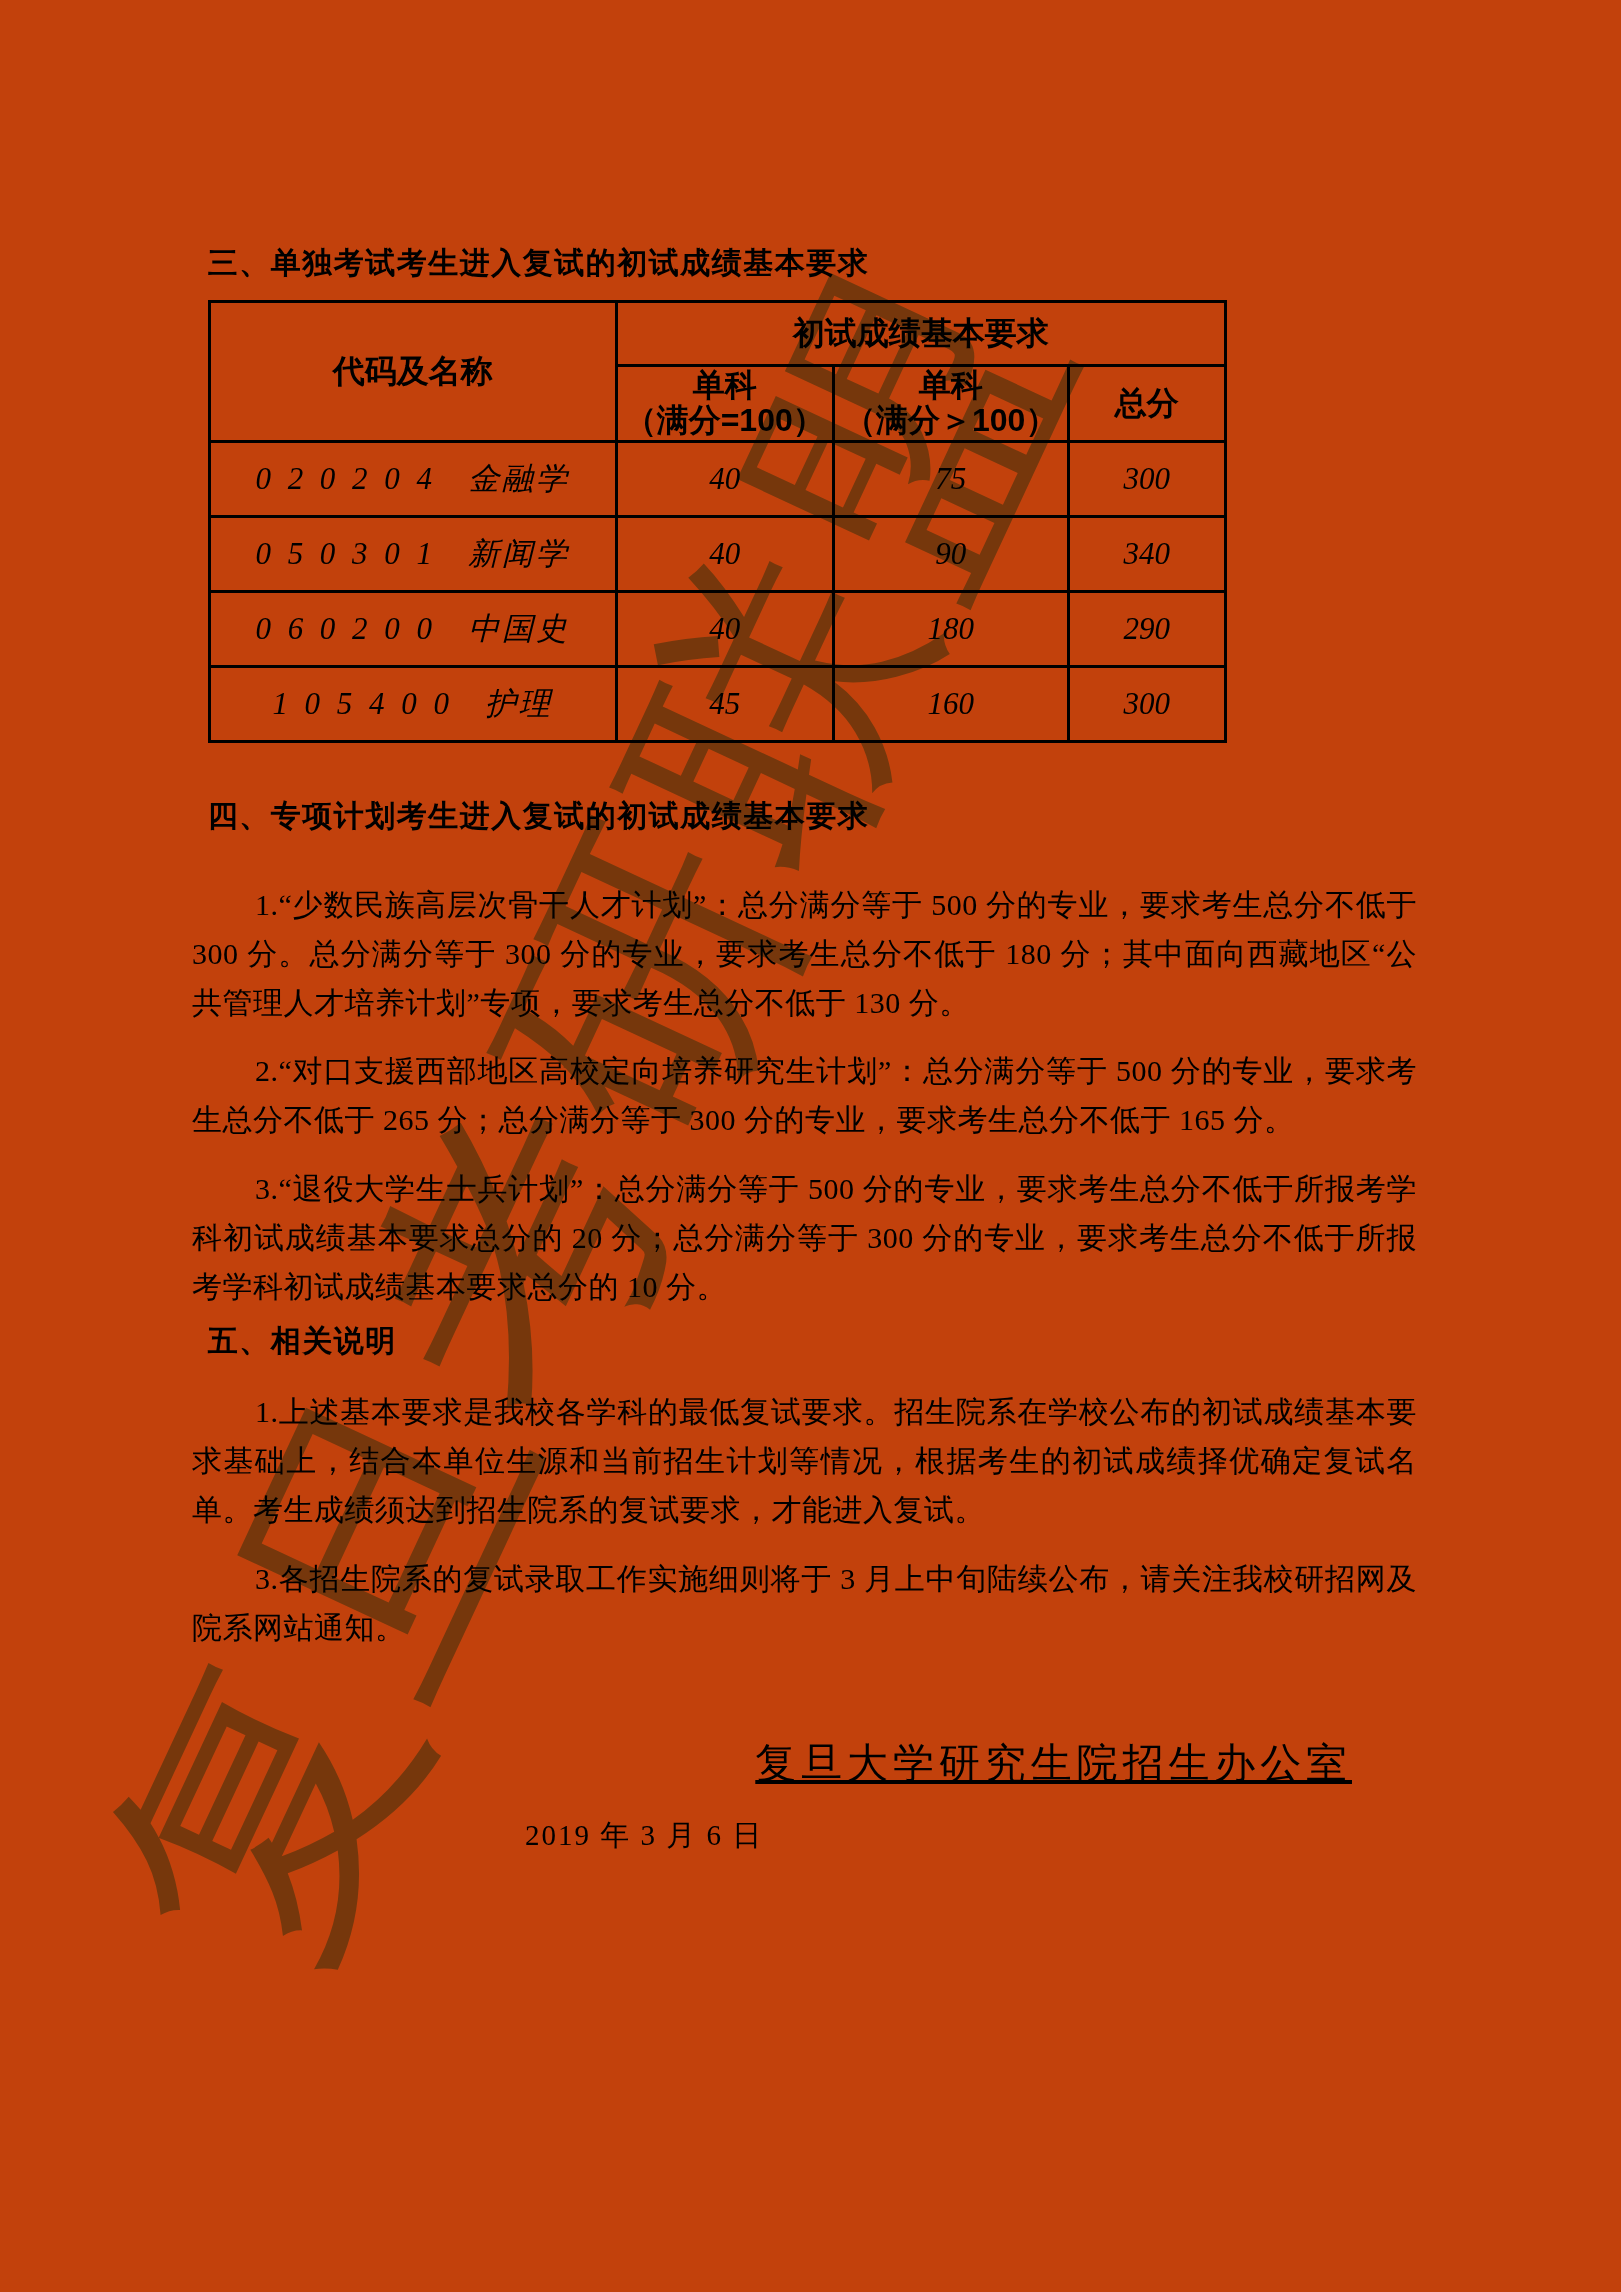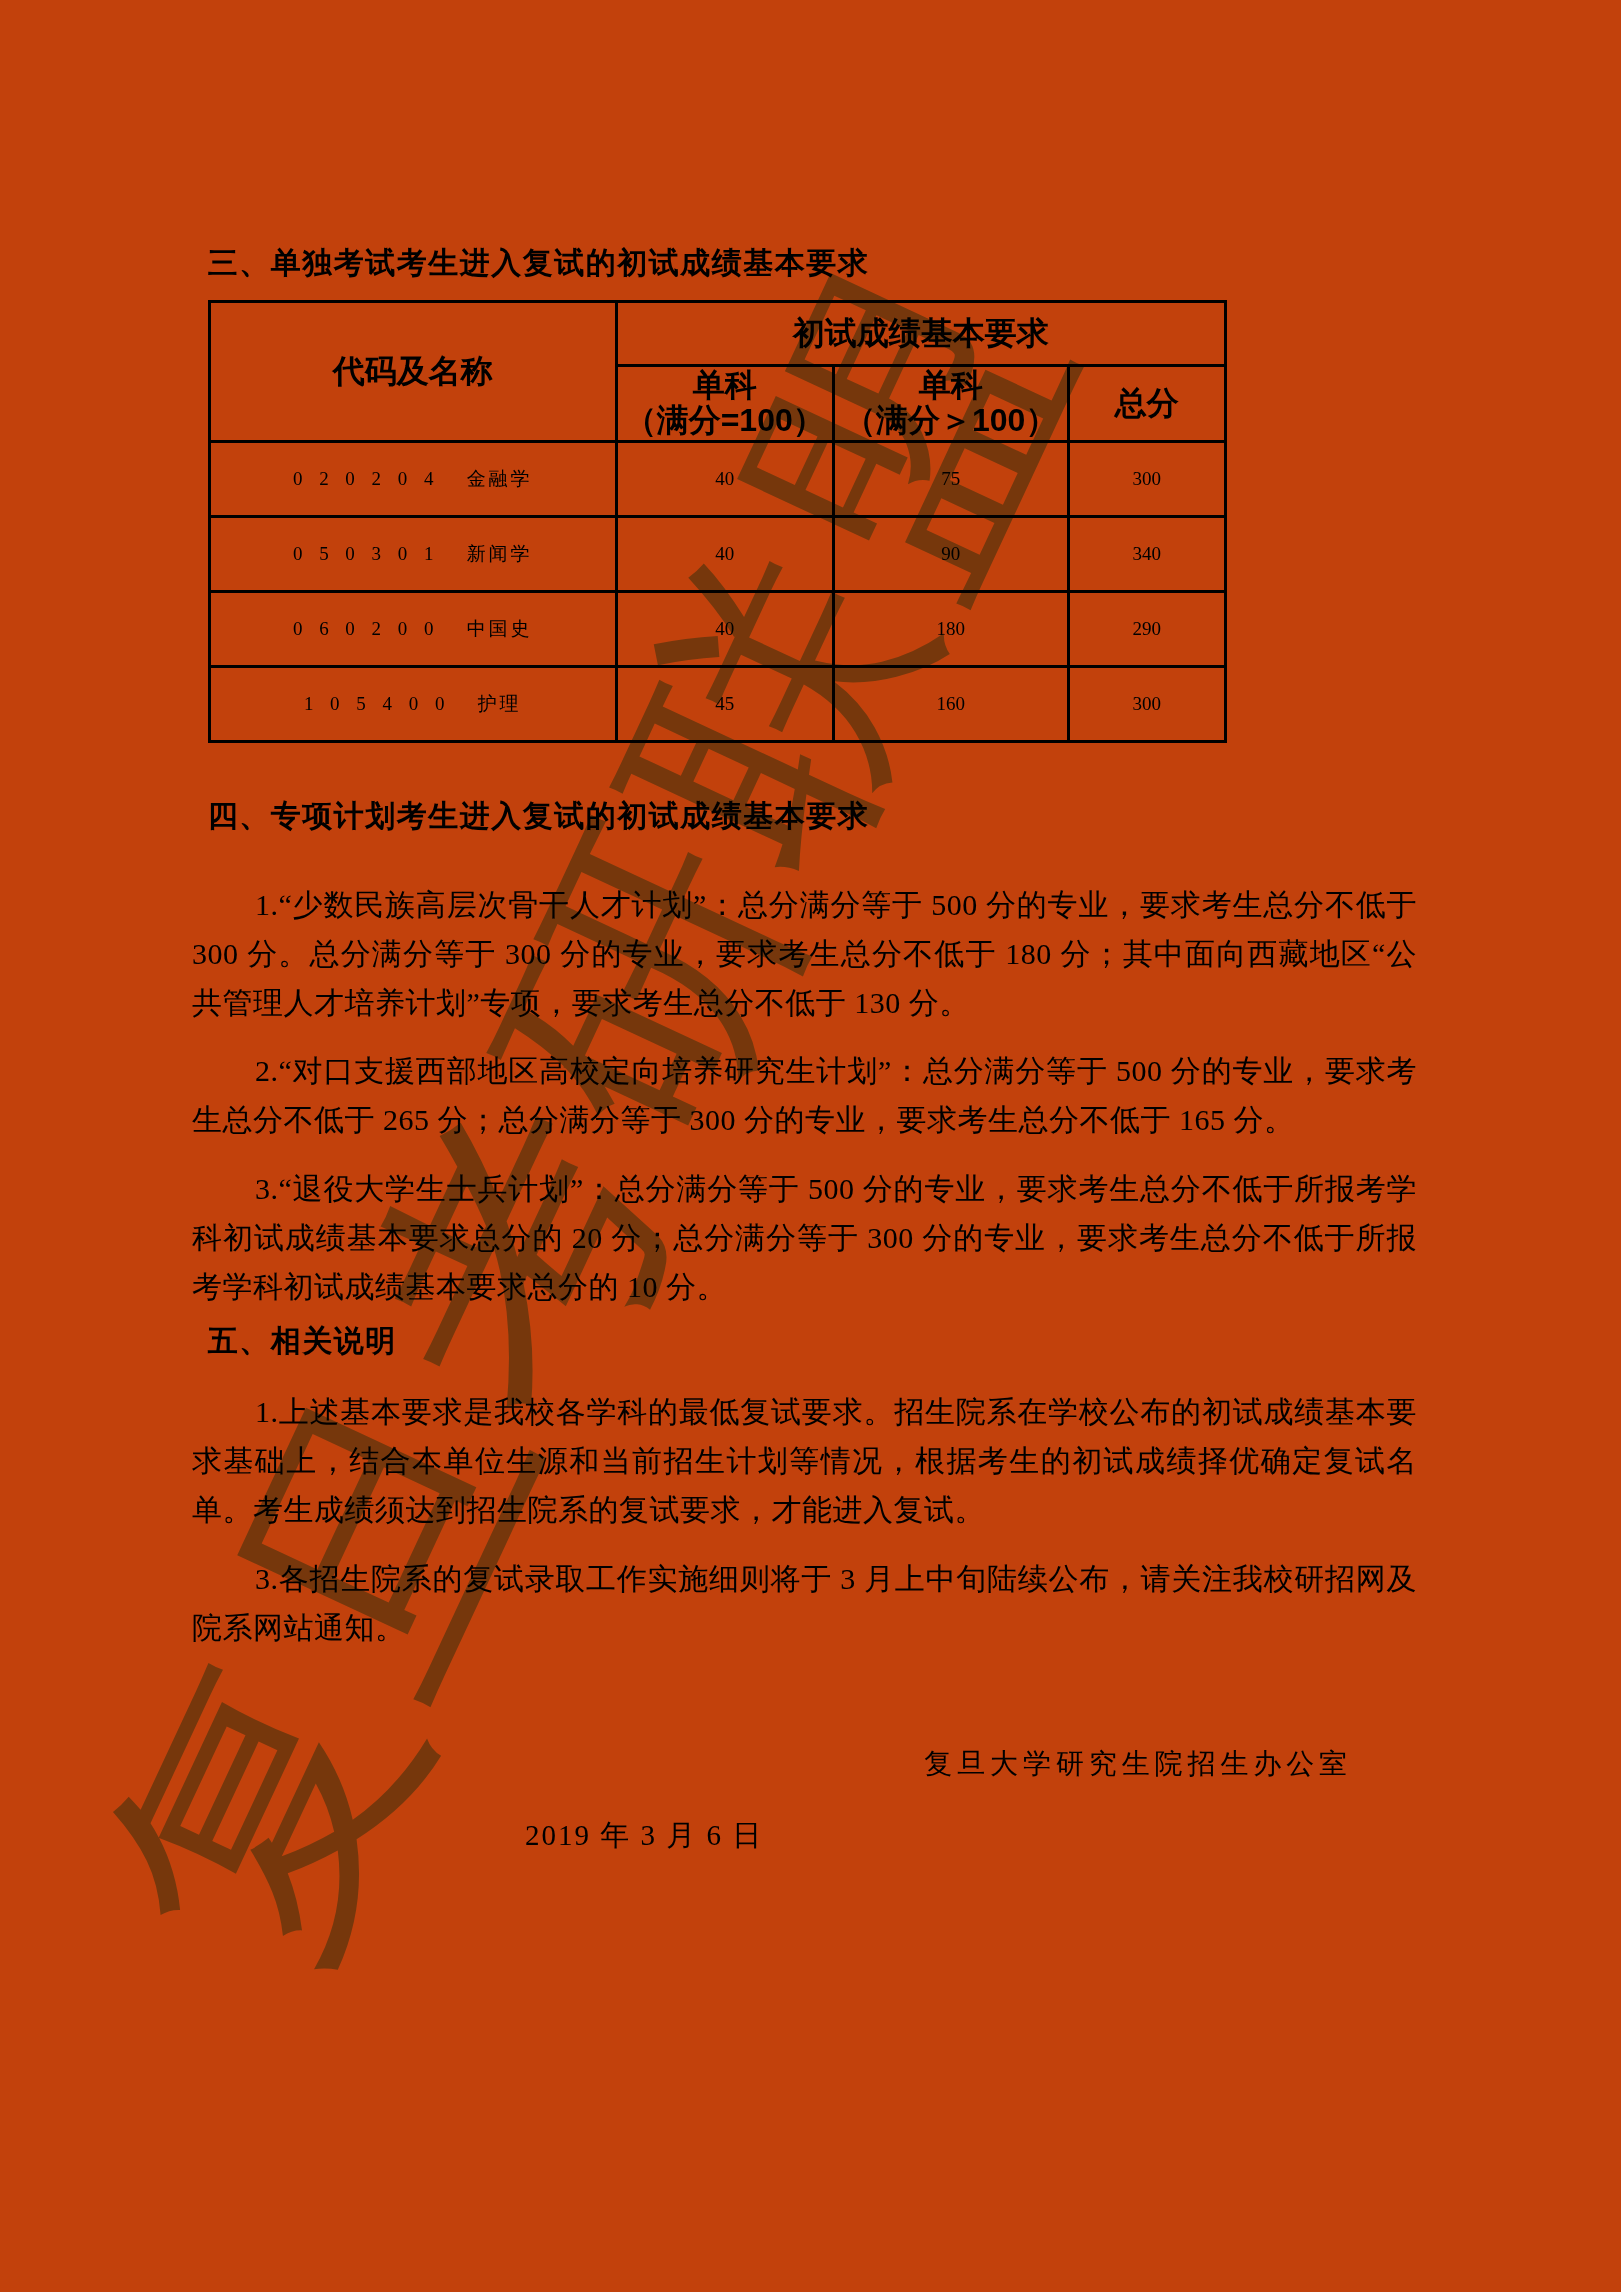--- a/index.html
+++ b/index.html
@@ -24,32 +24,32 @@
   }
   table.score-table th, table.score-table td {
     border:3.9px solid #000; padding:0; text-align:center; vertical-align:middle;
   }
   table.score-table th {
     font-family:"Liberation Sans", sans-serif;
     font-weight:bold; font-size:32px; line-height:35px;
   }
   tr.hrow1 th { height:61px; }
   tr.hrow2 th { height:73px; }
-  tr.drow td { height:72px; font-size:19px; }
+  tr.drow td { height:72px; font-size:31px;font-style:italic; }
   td.cname { text-align:left; padding-left:13.7px; }
   td.cname .code { letter-spacing:16.7px; }
   td.cname .name { margin-left:11.8px; letter-spacing:2.9px; }
 
   p.body {
     font-size:30px; line-height:49px; text-align:justify;
     text-indent:63px; margin:0 0 19.6px 0; letter-spacing:0.5px;
   }
   .signature {
-    font-size:28px; line-height:43px; text-align:right;
-    padding-right:65px; margin-top:90px; letter-spacing:4.9px;
+    font-size:41px; line-height:43px; text-align:right;
+    padding-right:65px; margin-top:90px; letter-spacing:4.9px;text-decoration:underline;
   }
   .date {
     font-size:29px; line-height:39px; text-align:center;
     padding-right:321px; margin-top:31px; letter-spacing:2px;
   }
 
   .watermark {
     position:absolute; left:590px; top:1117px;
     transform:translate(-50%,-50%) rotate(-65deg);
     font-family:"Liberation Serif", serif;

